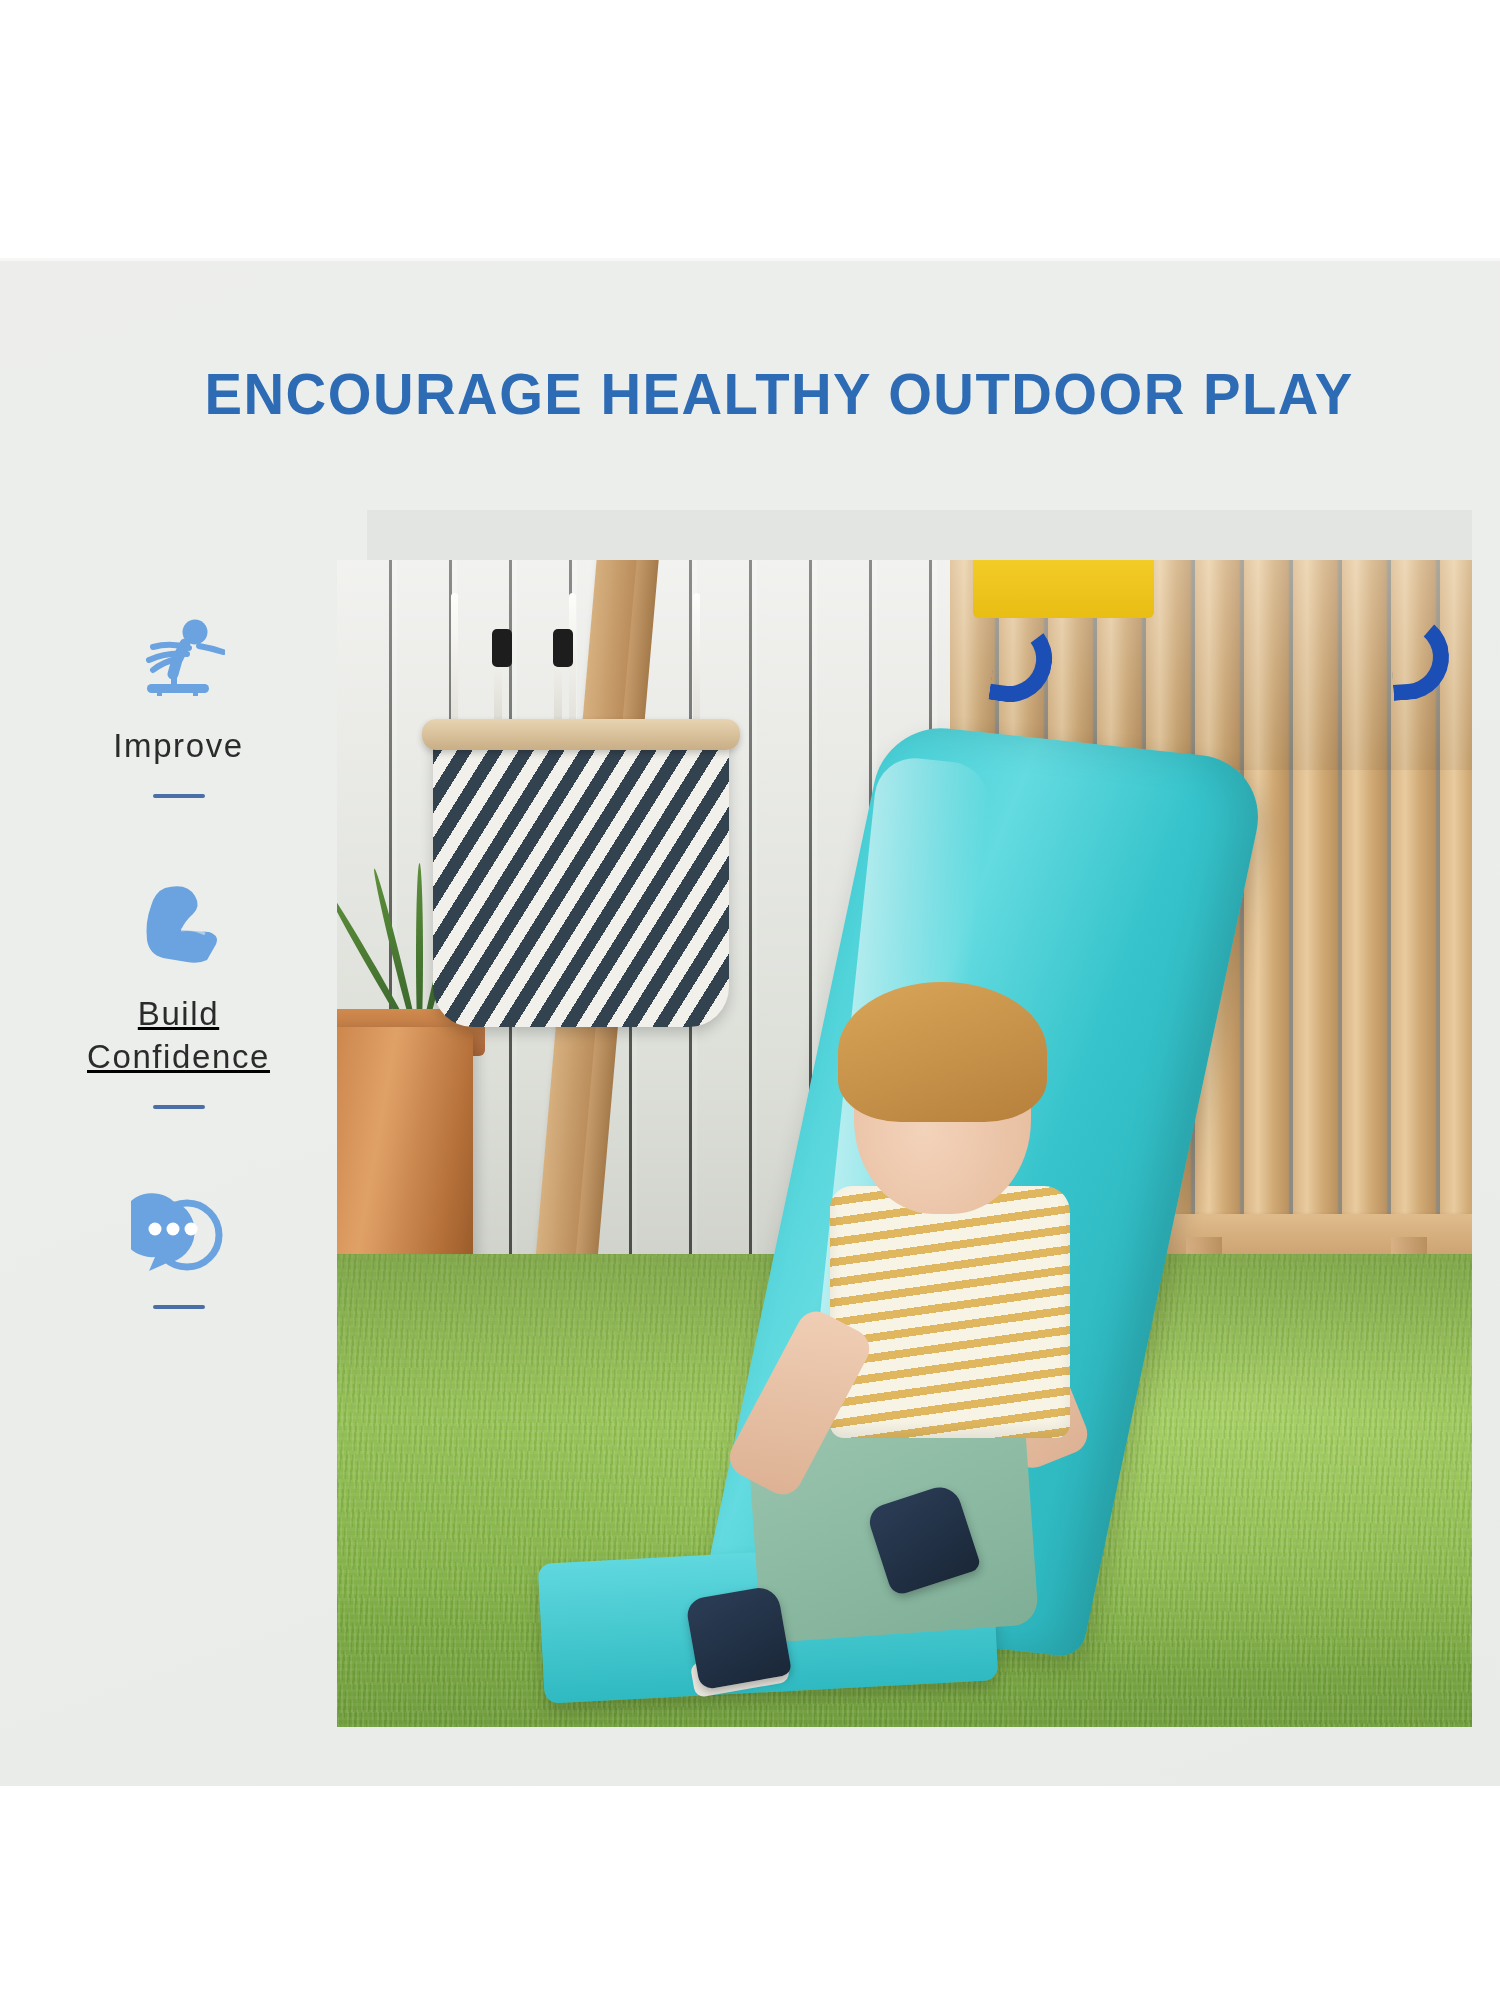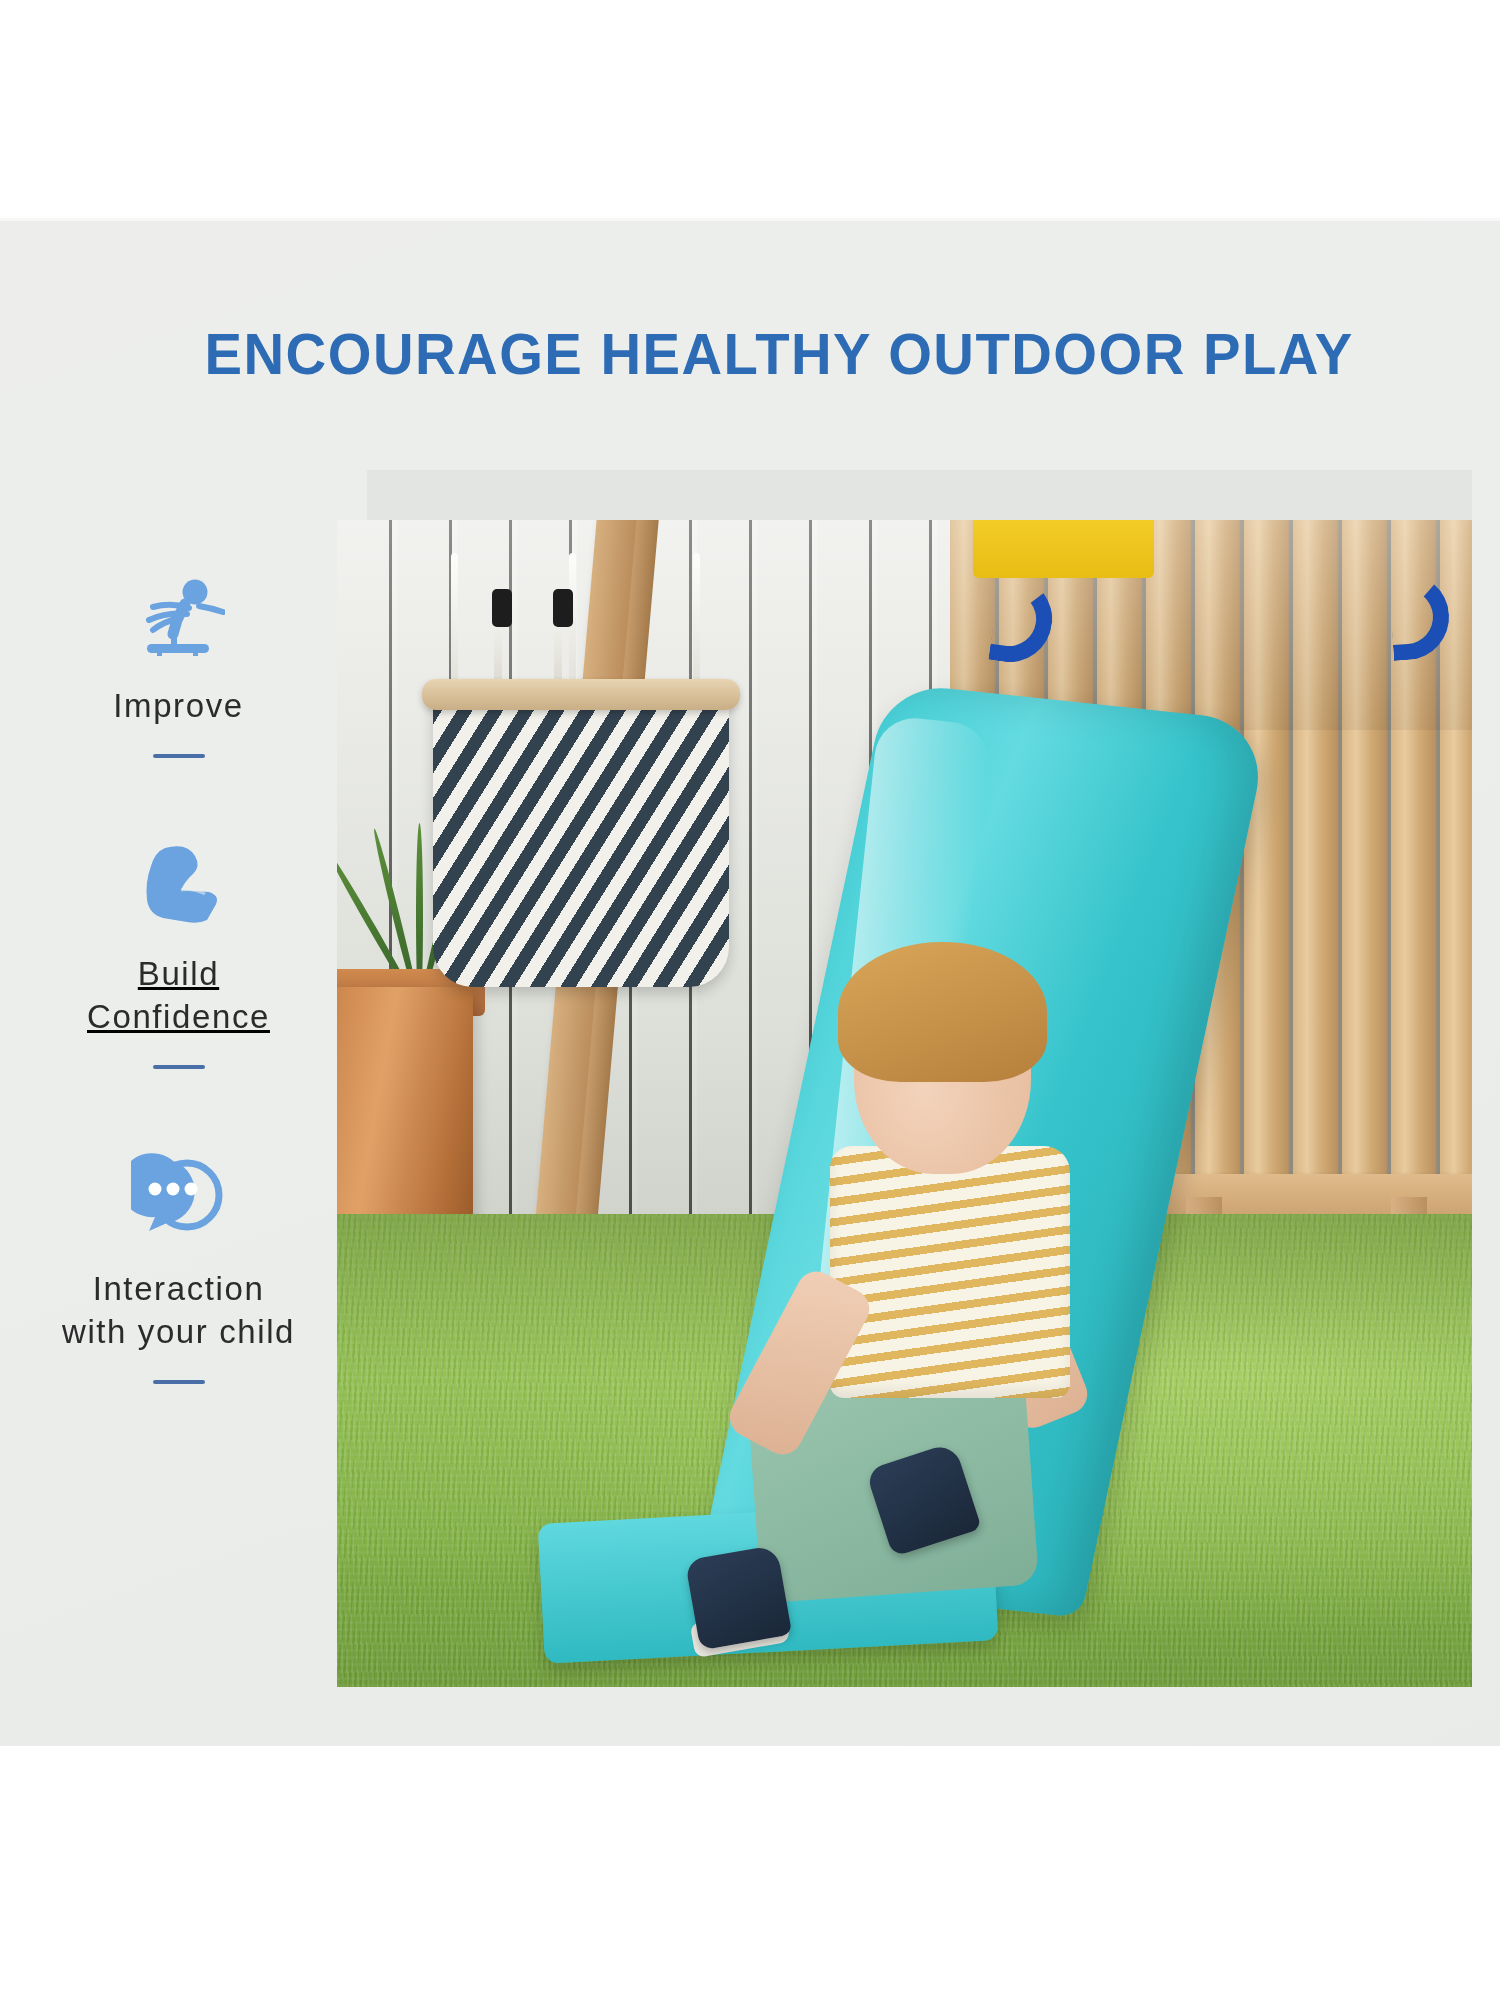--- a/index.html
+++ b/index.html
@@ -1,19 +1,19 @@
 <!DOCTYPE html>
 <html><head>
 <meta charset="utf-8">
 <style>
   * { margin:0; padding:0; box-sizing:border-box; }
   html,body { width:1500px; height:2000px; background:#ffffff; }
   body { font-family:"Liberation Sans", sans-serif; }
 
-  .page { position:relative; width:1500px; height:1940px; background:#ffffff; overflow:hidden; }
+  .page { position:relative; width:1500px; height:1940px; background:#ffffff; overflow:hidden;margin-top:40px; }
 
   
   .canvas {
     position:absolute; left:0; top:218px; width:1500px; height:1528px;
     background:linear-gradient(160deg,#edeeec 0%,#eceeec 40%,#e9ebe9 100%);
   }
   .canvas:before{
     content:""; position:absolute; left:0; top:0; width:100%; height:3px;
     background:rgba(255,255,255,.55);
   }
@@ -325,24 +325,20 @@
     <div class="feature f3">
       <div class="ficon">
         <svg width="96" height="88" viewBox="0 0 96 88">
           <circle cx="56" cy="44" r="32" fill="none" stroke="#6aa3e0" stroke-width="7"></circle>
           <path d="M42 10 A32 32 0 1 0 24 66 L18 80 L36 72 A32 32 0 0 0 42 10 Z" fill="#6aa3e0"></path>
           <circle cx="24" cy="38" r="6.5" fill="#ffffff"></circle>
           <circle cx="42" cy="38" r="6.5" fill="#ffffff"></circle>
           <circle cx="60" cy="38" r="6.5" fill="#ffffff"></circle>
         </svg>
       </div>
-      <div class="flabel">
-        <span>Interaction</span>
-        <span>with your child</span>
-      </div>
       <div class="fdash"></div>
     </div>
 
   </div>
 
   <div class="photo-frame"></div>
 
   <div class="photo">
     <div class="sc">
       <div class="wall"></div>

